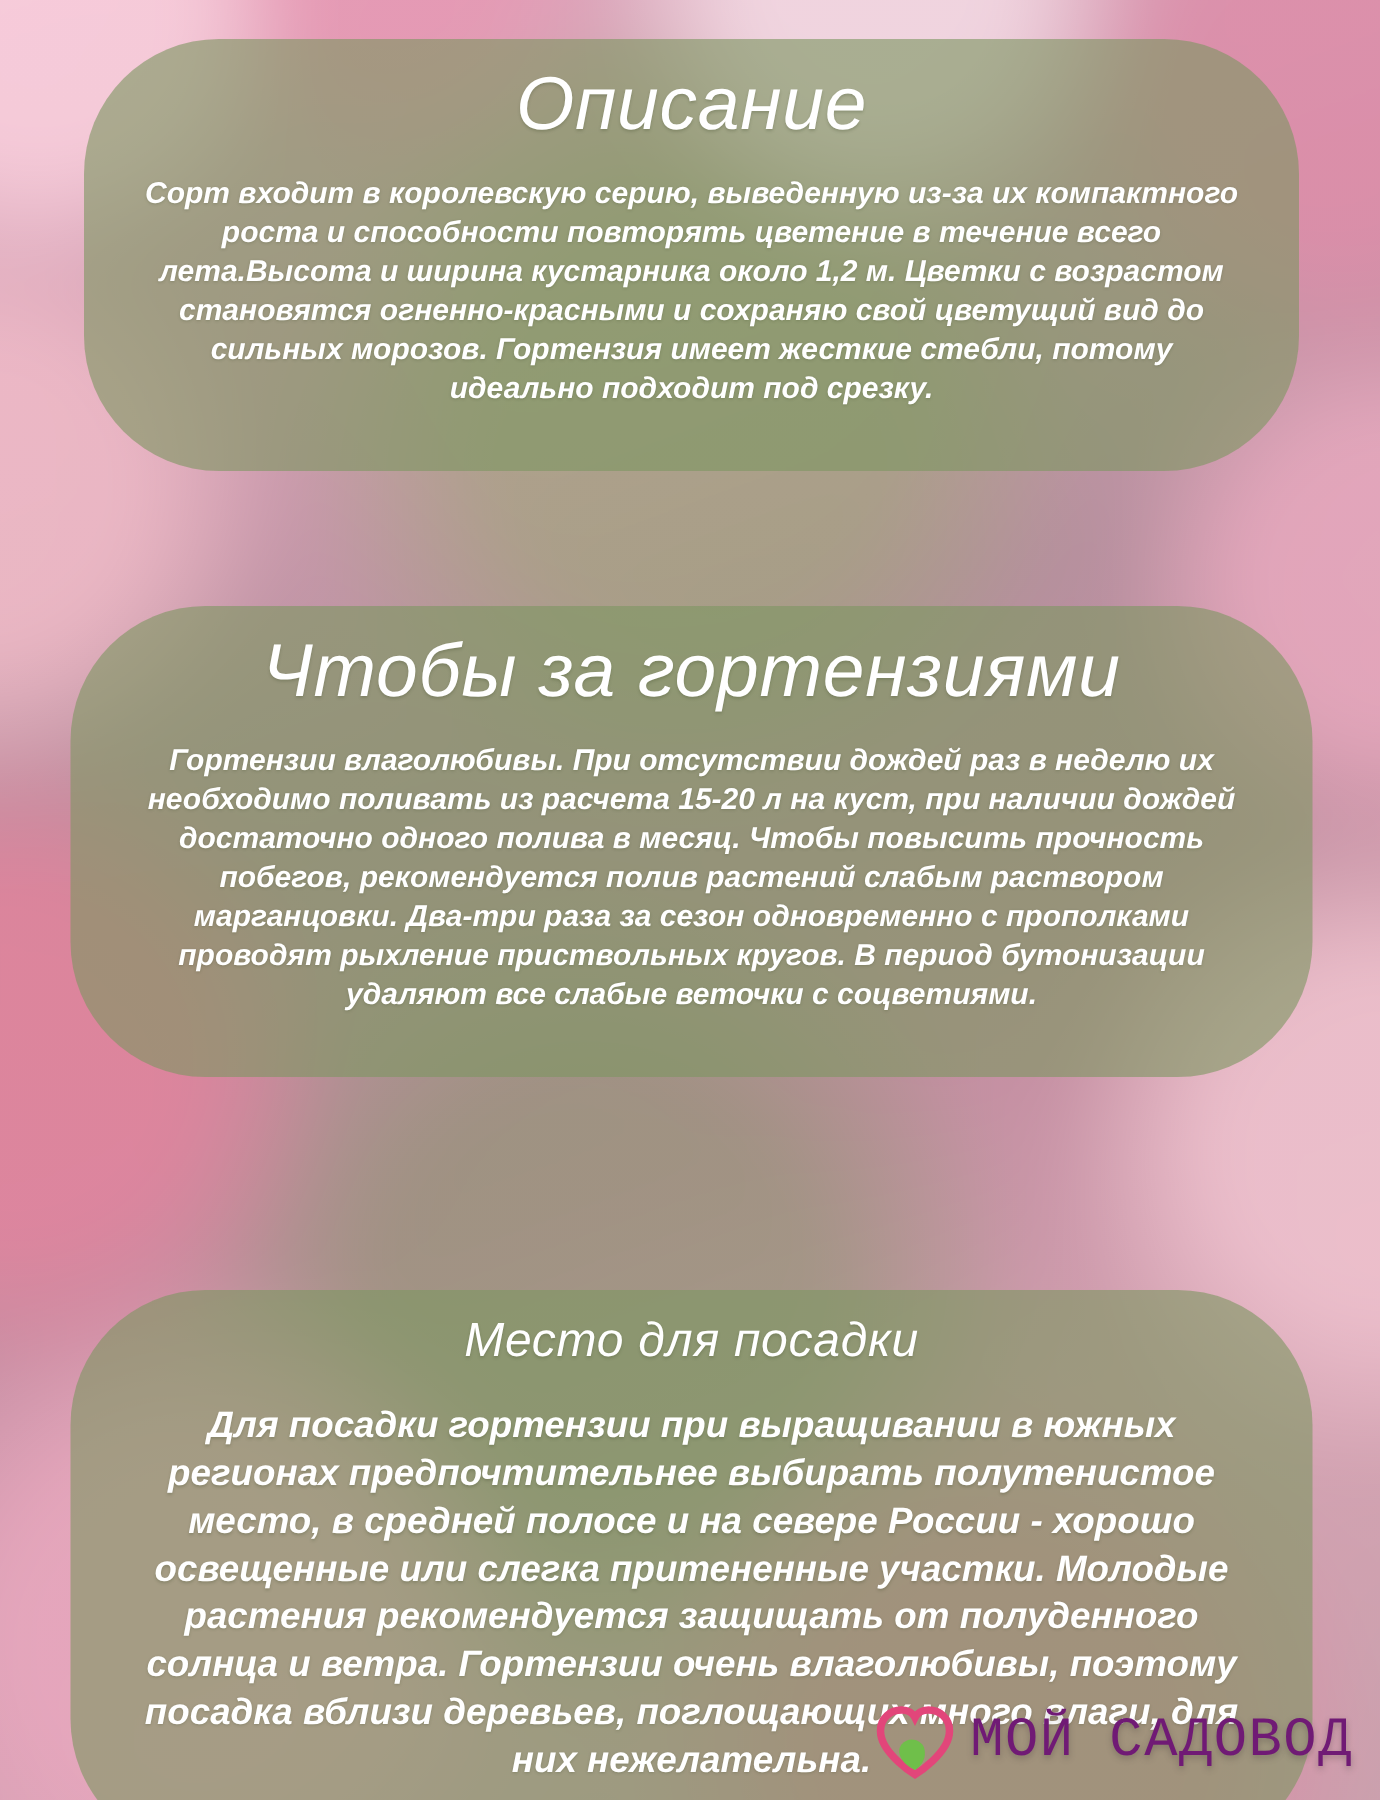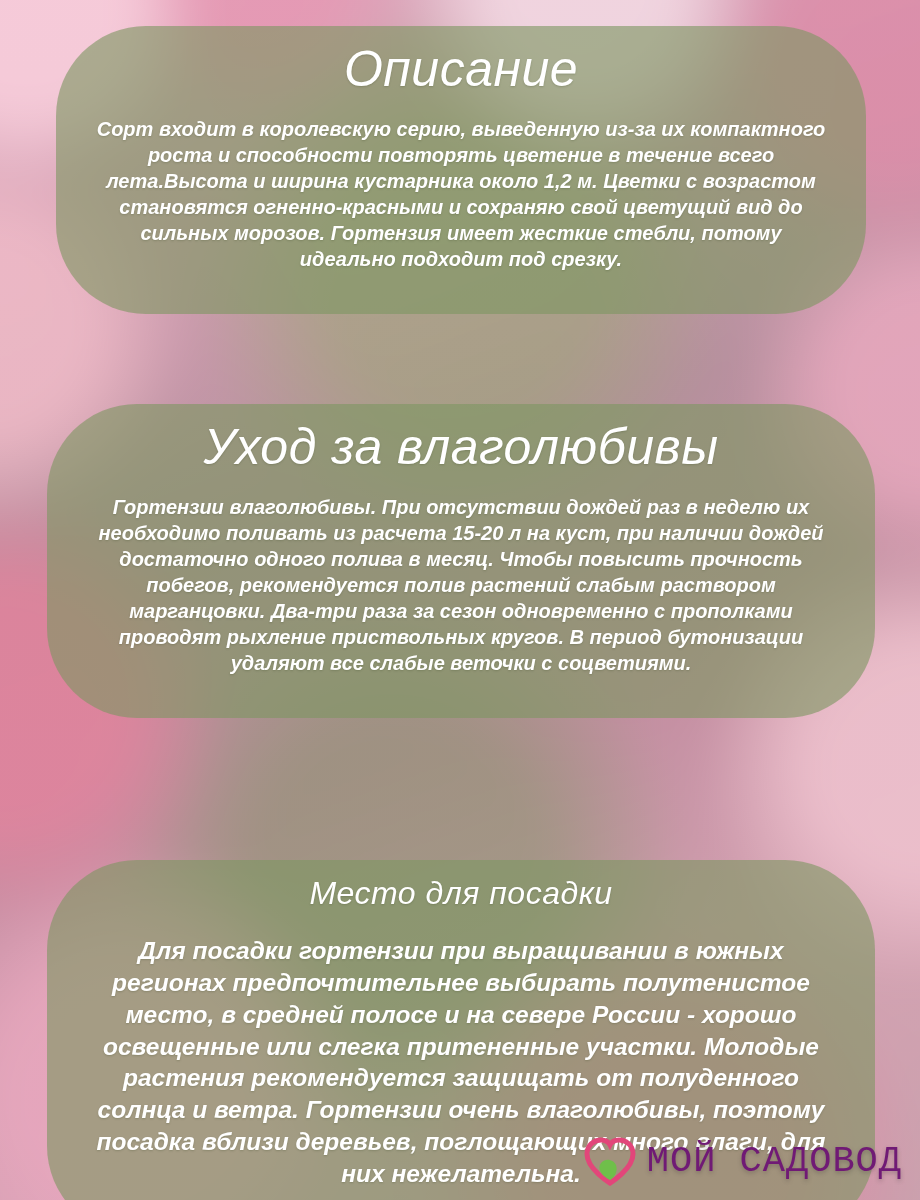--- a/index.html
+++ b/index.html
@@ -117,21 +117,21 @@
 <div class="bg-tint"></div>
 
 <div class="cards">
 
   <section class="card" id="card-description">
     <h2 class="card-title">Описание</h2>
     <p class="card-body">Сорт входит в королевскую серию, выведенную из-за их компактного роста и способности повторять цветение в течение всего лета.Высота и ширина кустарника около 1,2 м. Цветки с возрастом становятся огненно-красными и сохраняю свой цветущий вид до сильных морозов. Гортензия имеет жесткие стебли, потому идеально подходит под срезку.</p>
   </section>
 
   <section class="card" id="card-care">
-    <h2 class="card-title">Уход за влаголюбивы</h2>
+    <h2 class="card-title">Чтобы за гортензиями</h2>
     <p class="card-body">Гортензии влаголюбивы. При отсутствии дождей раз в неделю их необходимо поливать из расчета 15-20 л на куст, при наличии дождей достаточно одного полива в месяц. Чтобы повысить прочность побегов, рекомендуется полив растений слабым раствором марганцовки. Два-три раза за сезон одновременно с прополками проводят рыхление приствольных кругов. В период бутонизации удаляют все слабые веточки с соцветиями.</p>
   </section>
 
   <section class="card" id="card-place">
     <h2 class="card-title">Место для посадки</h2>
     <p class="card-body">Для посадки гортензии при выращивании в южных регионах предпочтительнее выбирать полутенистое место, в средней полосе и на севере России - хорошо освещенные или слегка притененные участки. Молодые растения рекомендуется защищать от полуденного солнца и ветра. Гортензии очень влаголюбивы, поэтому посадка вблизи деревьев, поглощающих много влаги, для них нежелательна.</p>
   </section>
 
 </div>
 

